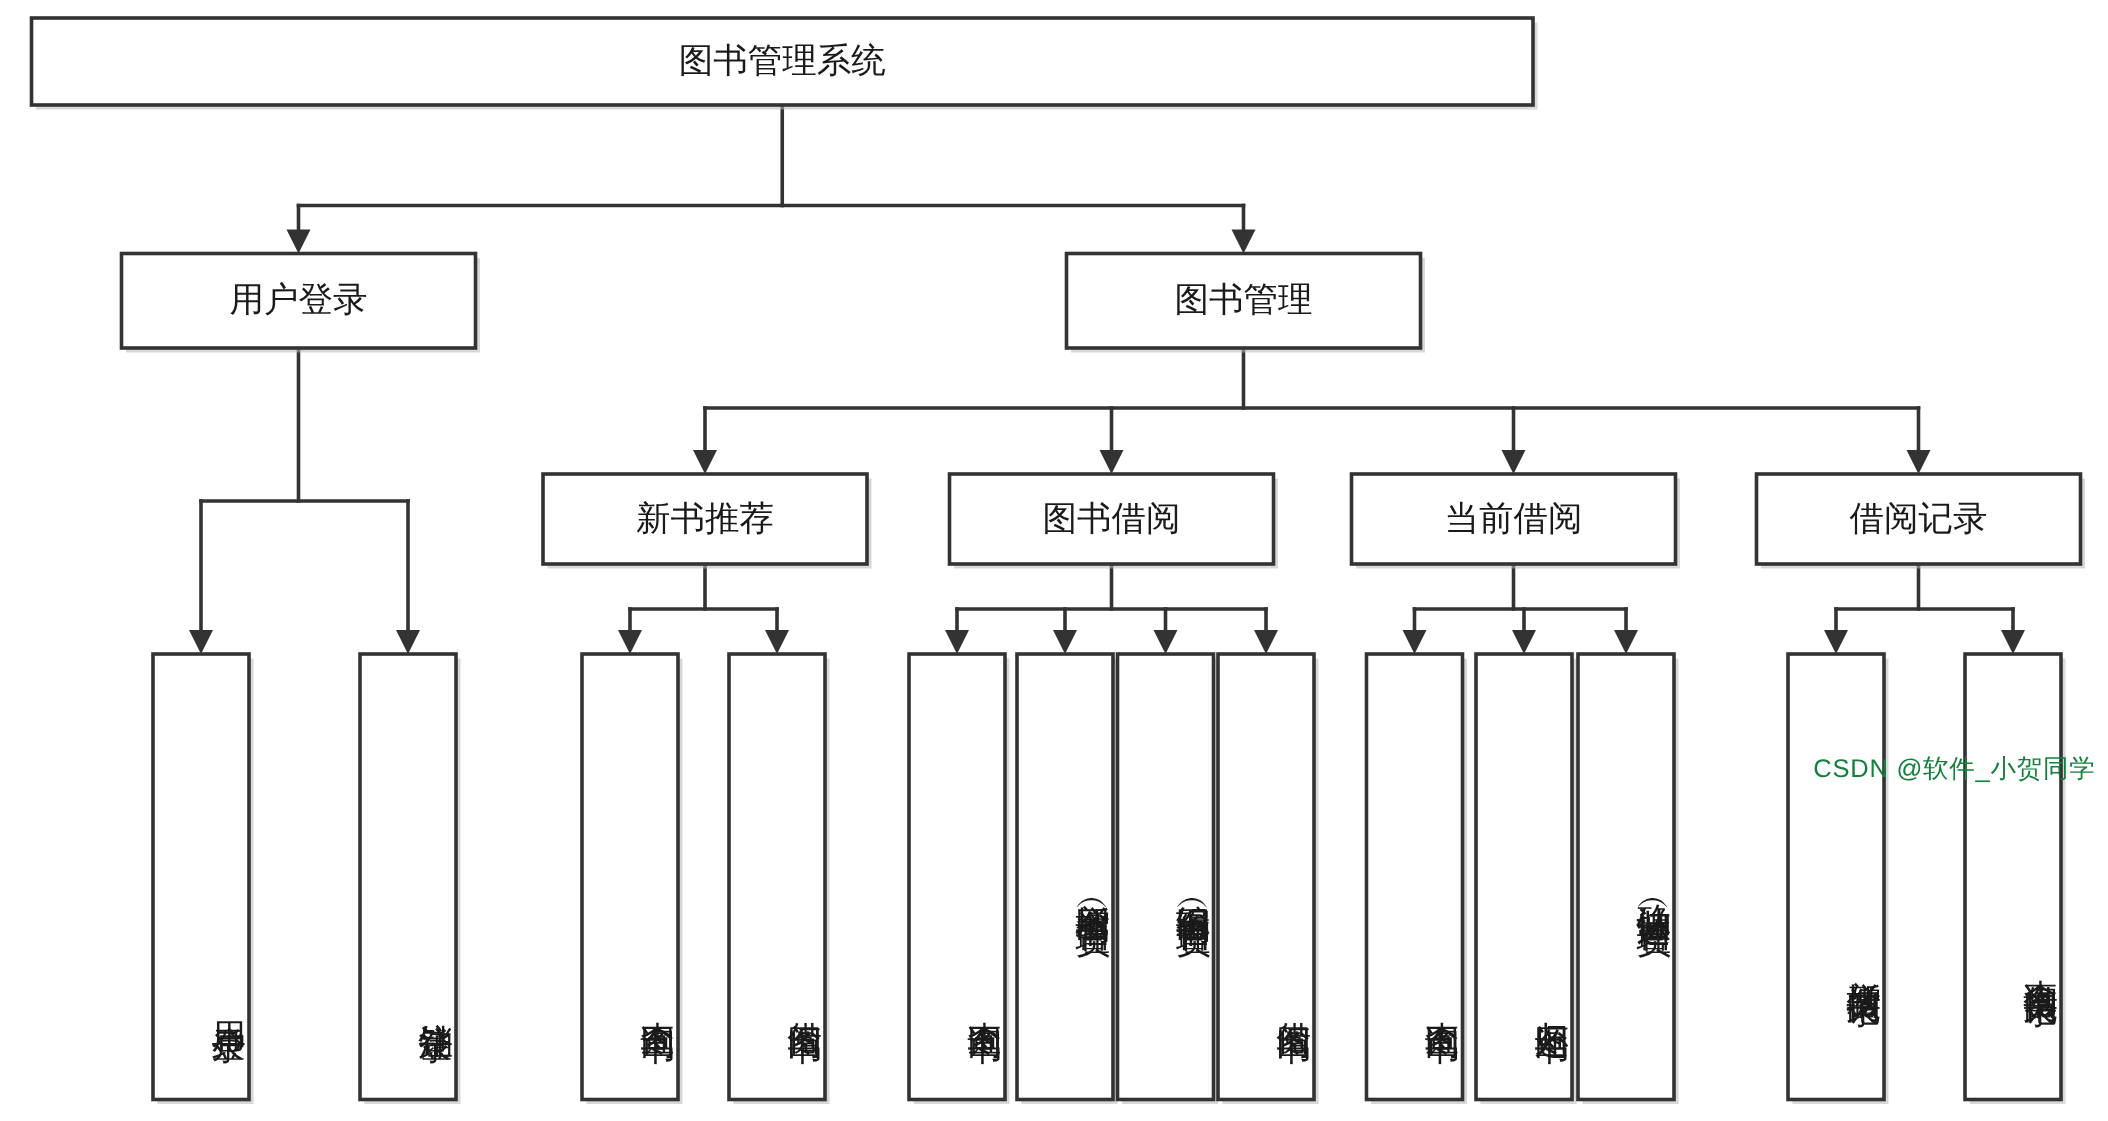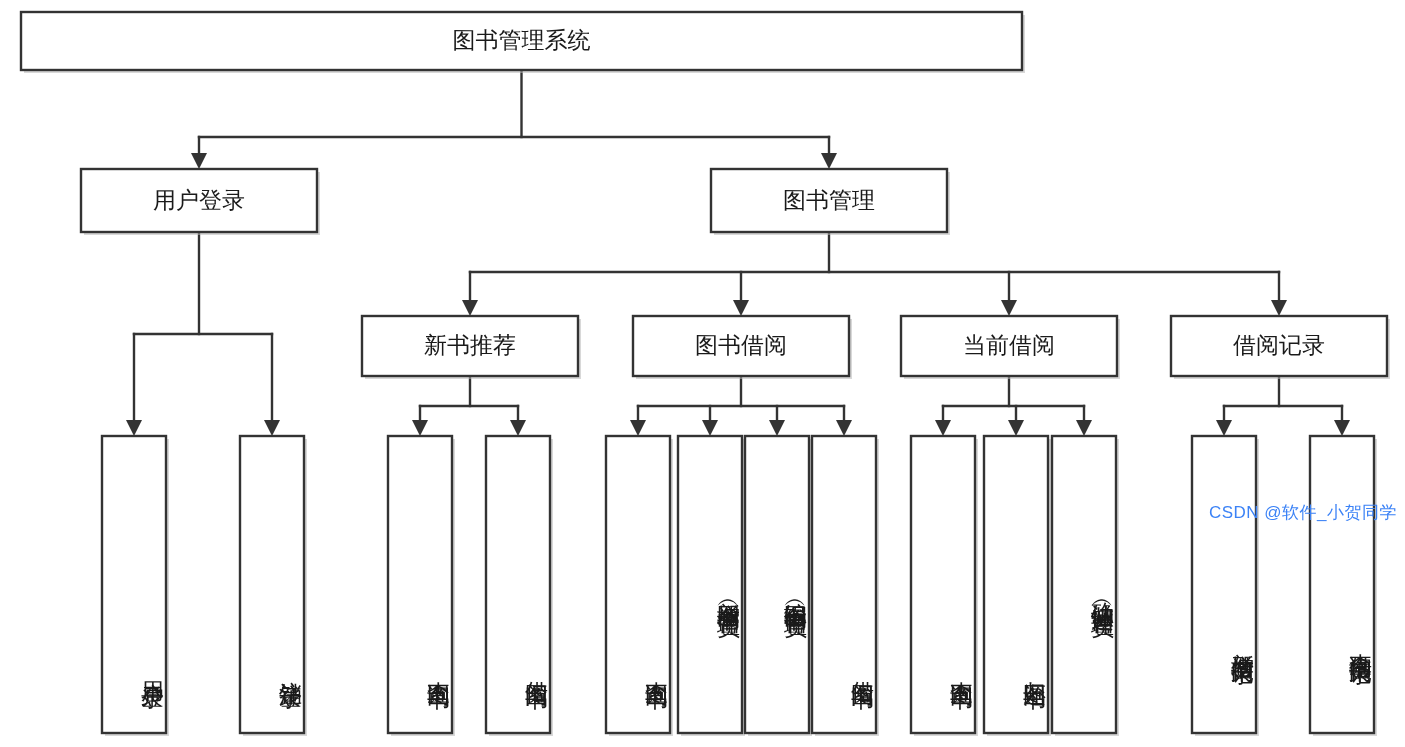--- a/index.html
+++ b/index.html
@@ -68,21 +68,21 @@
     display: flex;
     align-items: flex-start;
     justify-content: center;
   }
   .watermark {
     position: absolute;
     right: 8px;
     bottom: 4px;
     font-family: "Liberation Sans", "DejaVu Sans", sans-serif;
     font-size: 17px;
-    color: #3b82f6;
+    color: #15803d;
     letter-spacing: 0.5px;
     white-space: nowrap;
   }
 </style>
 </head>
 <body>
 
 <div id="diagram-root">
   <svg class="diagram-canvas" id="canvas" viewBox="0 0 1405 747" xmlns="http://www.w3.org/2000/svg">
       <g>

